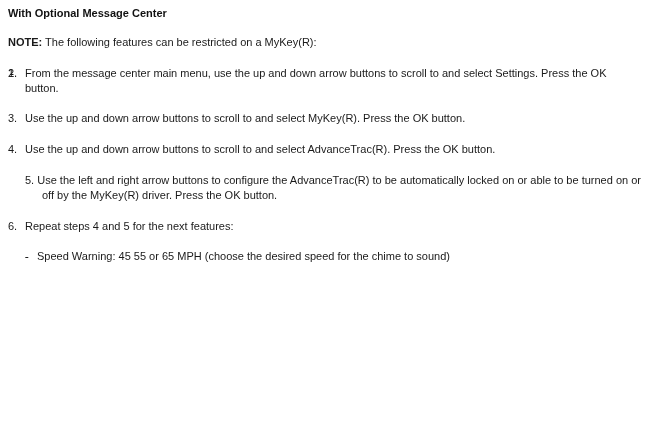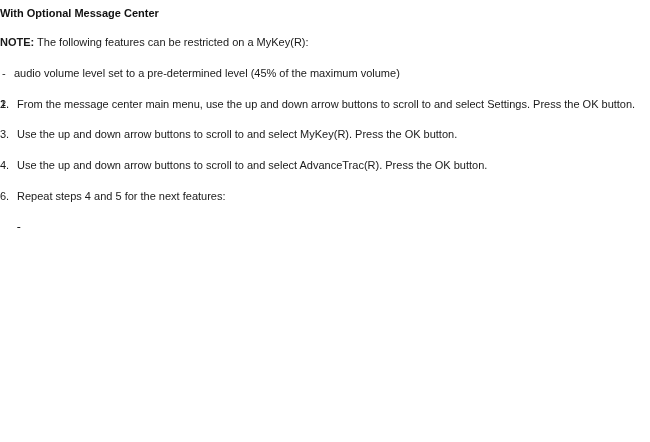--- a/index.html
+++ b/index.html
@@ -13,21 +13,21 @@
     font-family: "Liberation Sans", sans-serif;
     color: #1a1a1a;
     font-size: 11px;
     line-height: 1.35;
     overflow: hidden;
   }
   .page {
     box-sizing: border-box;
     width: 650px;
     height: 442px;
-    padding: 6px 8px 0 0;
+    padding: 6px 8px 0 8px;
     position: relative;
   }
   .heading {
     font-weight: bold;
     font-size: 11px;
     margin: 0 0 14px 0;
     color: #111;
   }
   .note {
     margin: 0 0 16px 0;
@@ -106,35 +106,36 @@
 </head>
 <body>
 
 <div class="page">
 
   <div class="heading">With Optional Message Center</div>
 
   <p class="note"><span class="note-label">NOTE:</span><span> The following features can be restricted on a MyKey(R):</span></p>
 
   <ul class="bullet-list">
-    <li class="bullet-item"><span class="dash">-</span><span>audio volume level set to a pre-determined level (45% of the maximum volume)</span></li>
+    <li class="bullet-item"><span class="dash">-</span></li>
     <li class="bullet-item"><span class="dash">-</span></li>
     <li class="bullet-item"><span class="dash">-</span></li>
     <li class="bullet-item"><span class="dash">-</span></li>
   </ul>
 
   <ol class="steps">
     <li class="step-item"><span class="num">1.</span></li>
     <li class="step-item"><span class="num">2.</span><span>From the message center main menu, use the up and down arrow buttons to scroll to and select Settings. Press the OK button.</span></li>
     <li class="step-item"><span class="num">3.</span><span>Use the up and down arrow buttons to scroll to and select MyKey(R). Press the OK button.</span></li>
     <li class="step-item"><span class="num">4.</span><span>Use the up and down arrow buttons to scroll to and select AdvanceTrac(R). Press the OK button.</span></li>
+    <li class="step-item wrap"><span class="num">5.</span> <span>Use the left and right arrow buttons to configure the AdvanceTrac(R) to be automatically locked on or able to be turned on or off by the MyKey(R) driver. Press the OK button.</span></li>
     <li class="step-item step6">
       <span class="num">6.</span>
       <span class="step-text">Repeat steps 4 and 5 for the next features:</span>
       <ul class="sub-list">
         <li class="sub-item"><span class="dash">-</span></li>
-        <li class="sub-item"><span class="dash">-</span></li>
+        <li class="sub-item"><span class="dash">-</span><span>Speed Warning: 45 55 or 65 MPH (choose the desired speed for the chime to sound)</span></li>
 
       </ul>
     </li>
   </ol>
 
 </div>
 
 </body></html>

